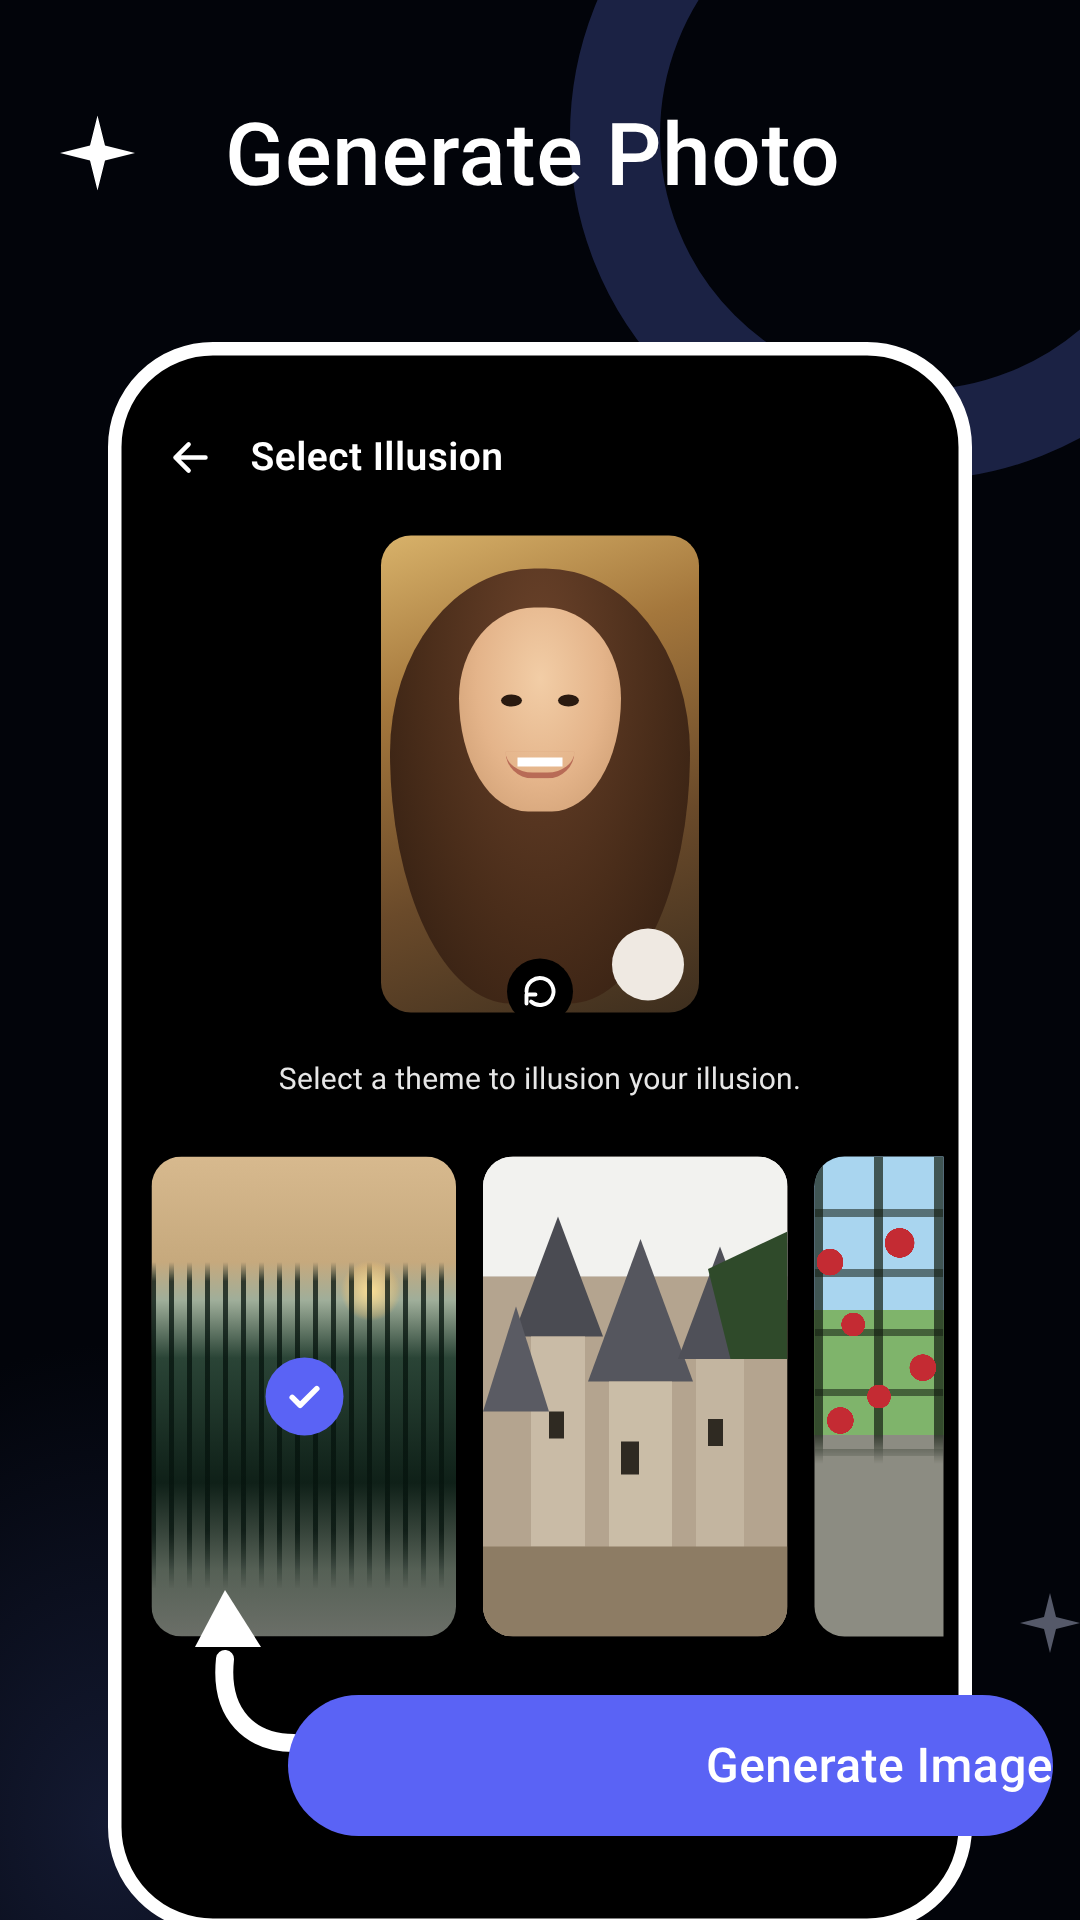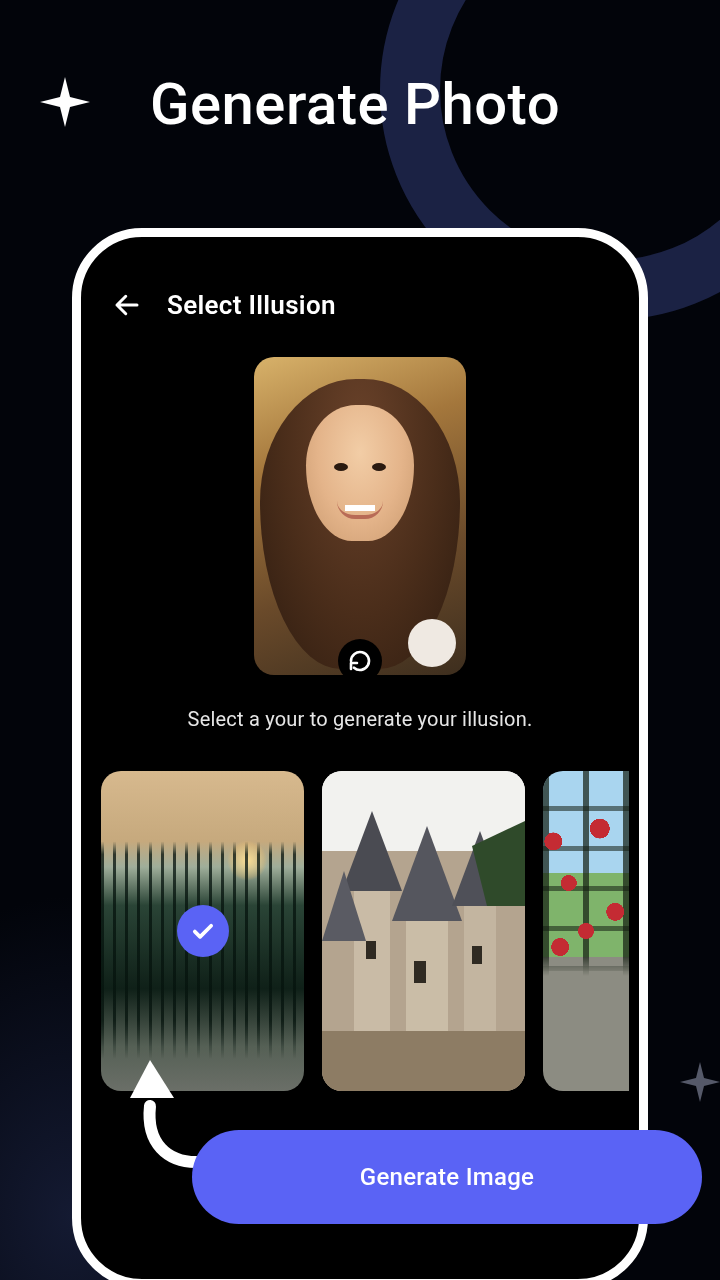--- a/index.html
+++ b/index.html
@@ -256,22 +256,22 @@
   .gen-btn {
     position: absolute;
     top: 1130px;
     left: 192px;
     width: 510px;
     height: 94px;
     background: #5a63f5;
     border-radius: 48px;
     display: flex;
     align-items: center;
-    justify-content: center;
-    font-size: 24px;
+    justify-content: flex-end;
+    font-size: 32px;
     font-weight: 500;
     letter-spacing: 0.3px;
     color: #ffffff;
     z-index: 7;
   }
 
   
   .mini-sparkle {
     position: absolute;
     right: 0px;
@@ -319,21 +319,21 @@
         <div class="cup"></div>
       </div>
       <div class="reload-btn">
         <svg viewBox="0 0 24 24" width="24" height="24">
           <path d="M3 12a9 9 0 1 1 3 6.7" stroke="#ffffff" stroke-width="2.6" fill="none" stroke-linecap="round"></path>
           <path d="M3 20v-6h6" stroke="#ffffff" stroke-width="2.6" fill="none" stroke-linecap="round" stroke-linejoin="round"></path>
         </svg>
       </div>
     </div>
 
-    <p class="instruction">Select a your to generate your illusion.</p>
+    <p class="instruction">Select a theme to illusion your illusion.</p>
 
     <div class="themes">
       <div class="theme theme-forest">
         <div class="check-badge">
           <svg viewBox="0 0 24 24" width="28" height="28">
             <path d="M5 12.5l4.5 4.5L19 7.5" stroke="#ffffff" stroke-width="3.2" stroke-linecap="round" stroke-linejoin="round" fill="none"></path>
           </svg>
         </div>
       </div>
 

